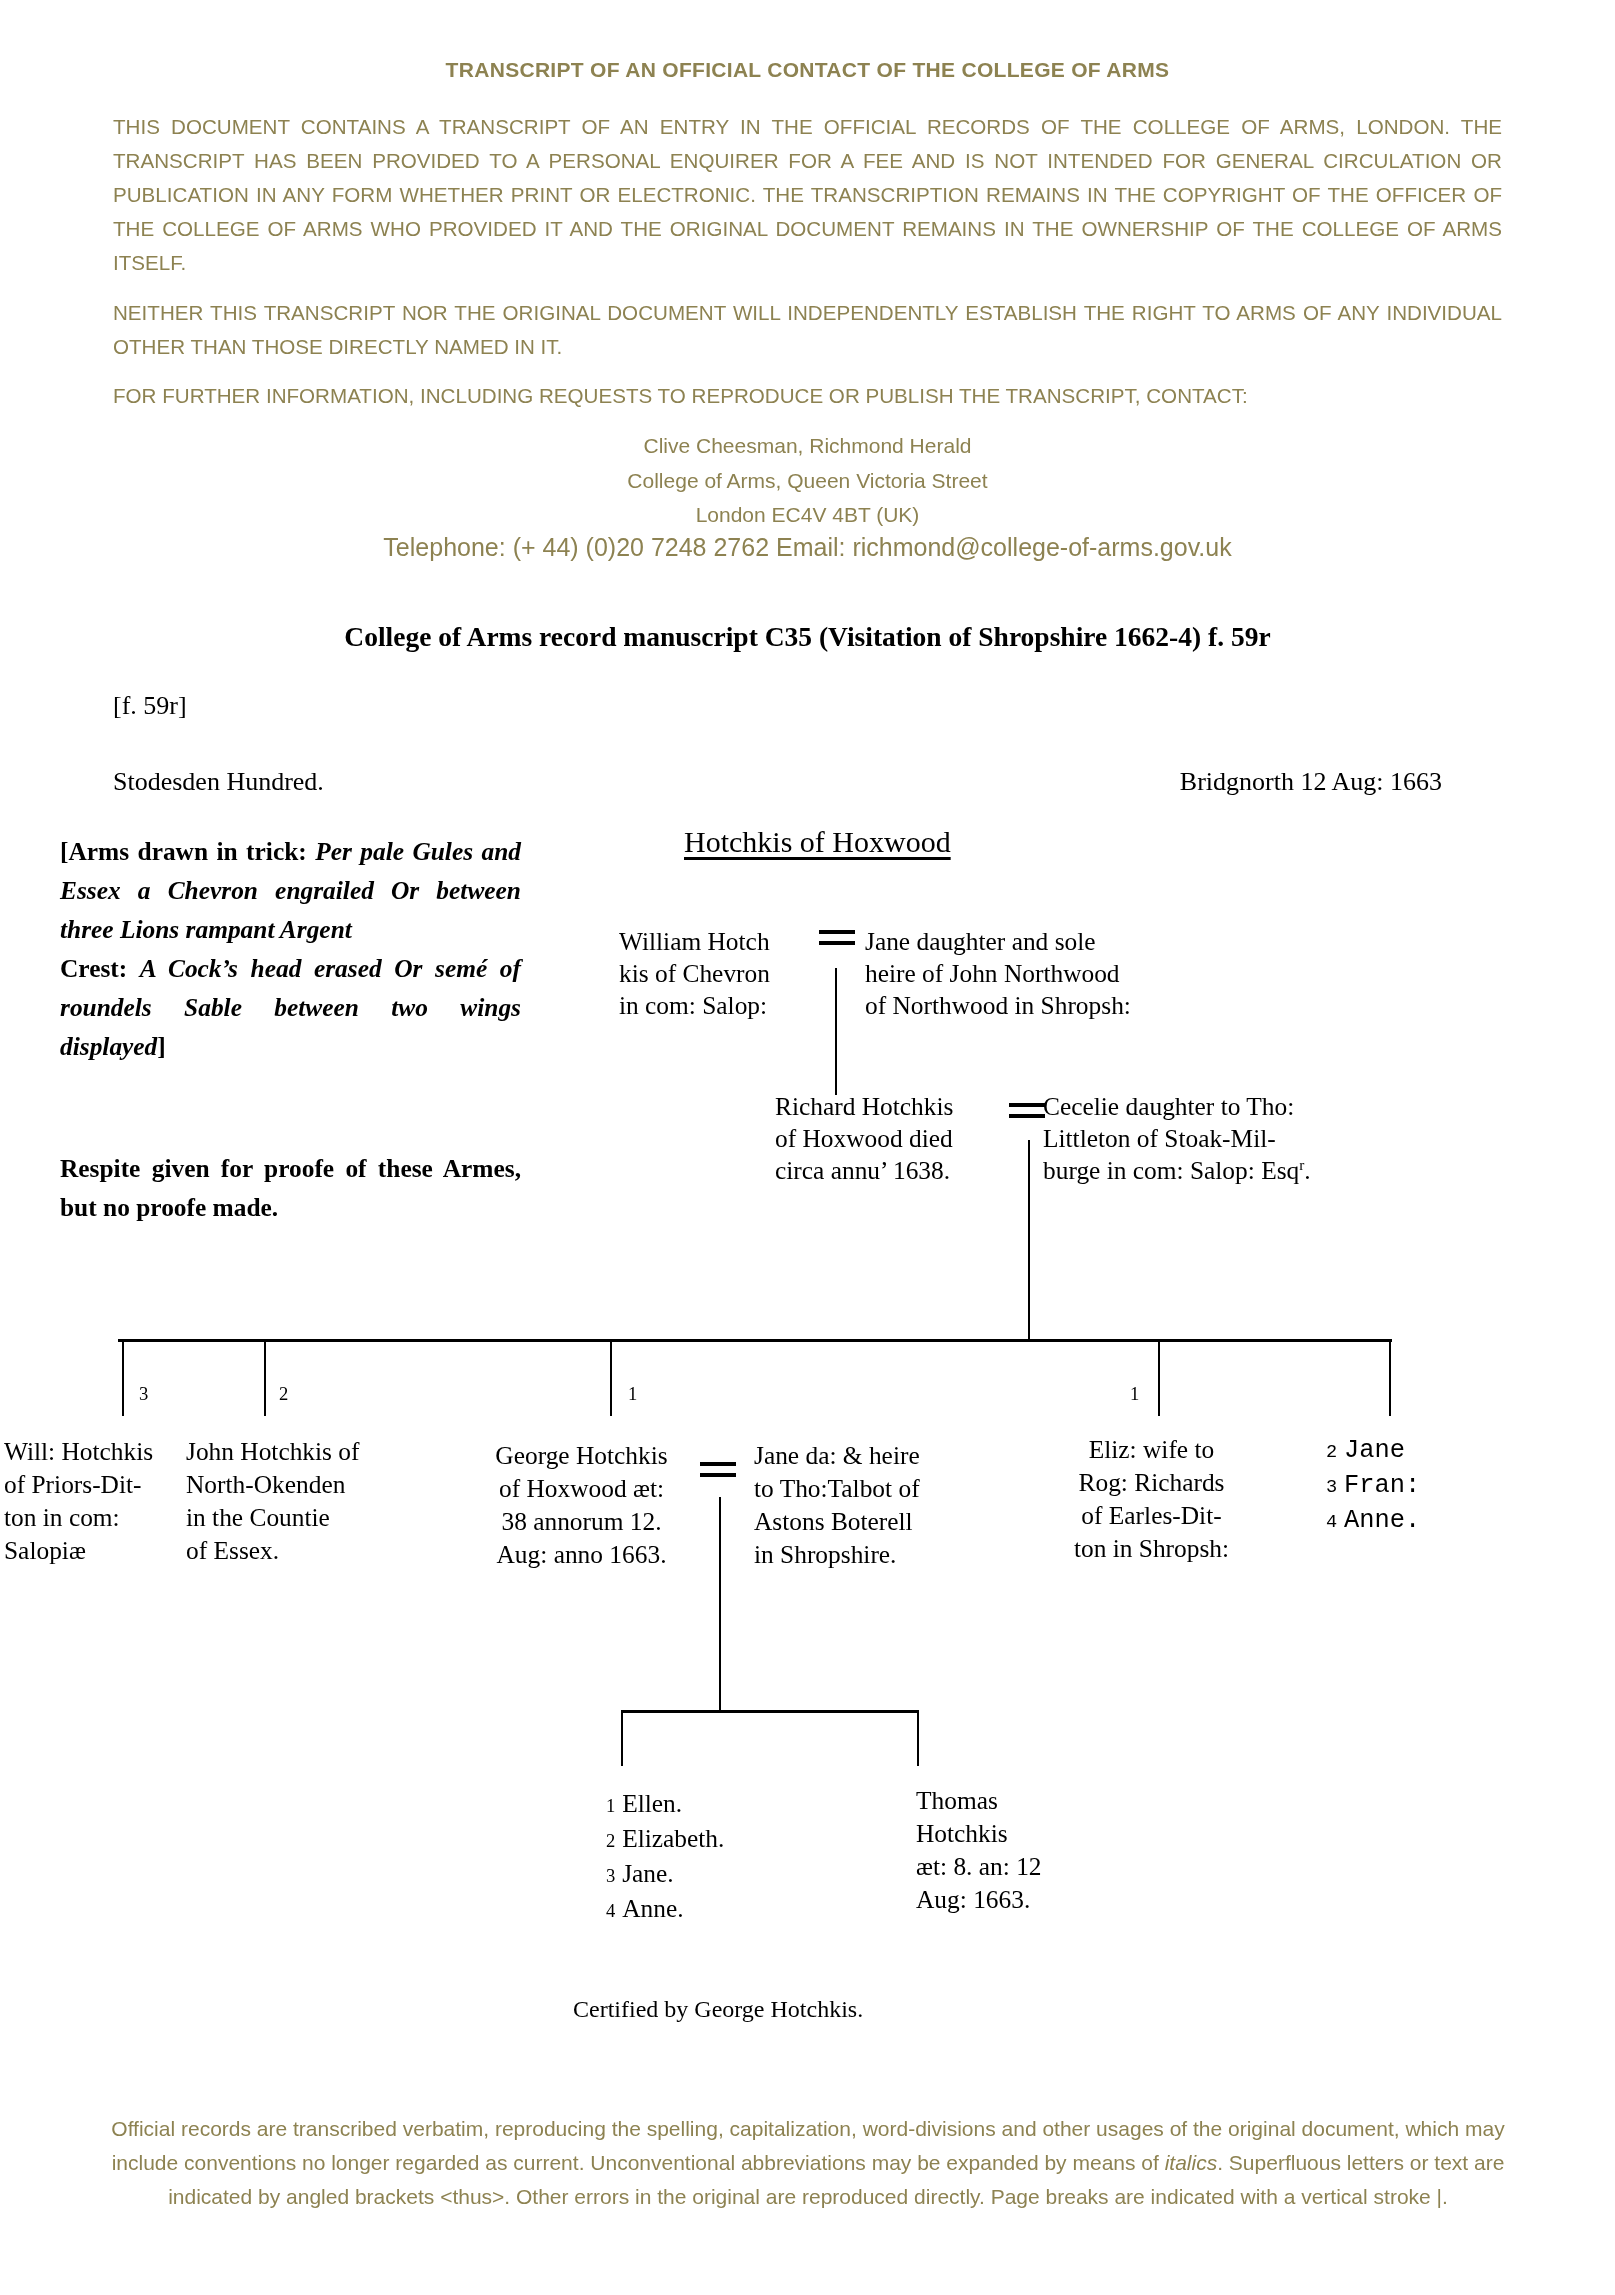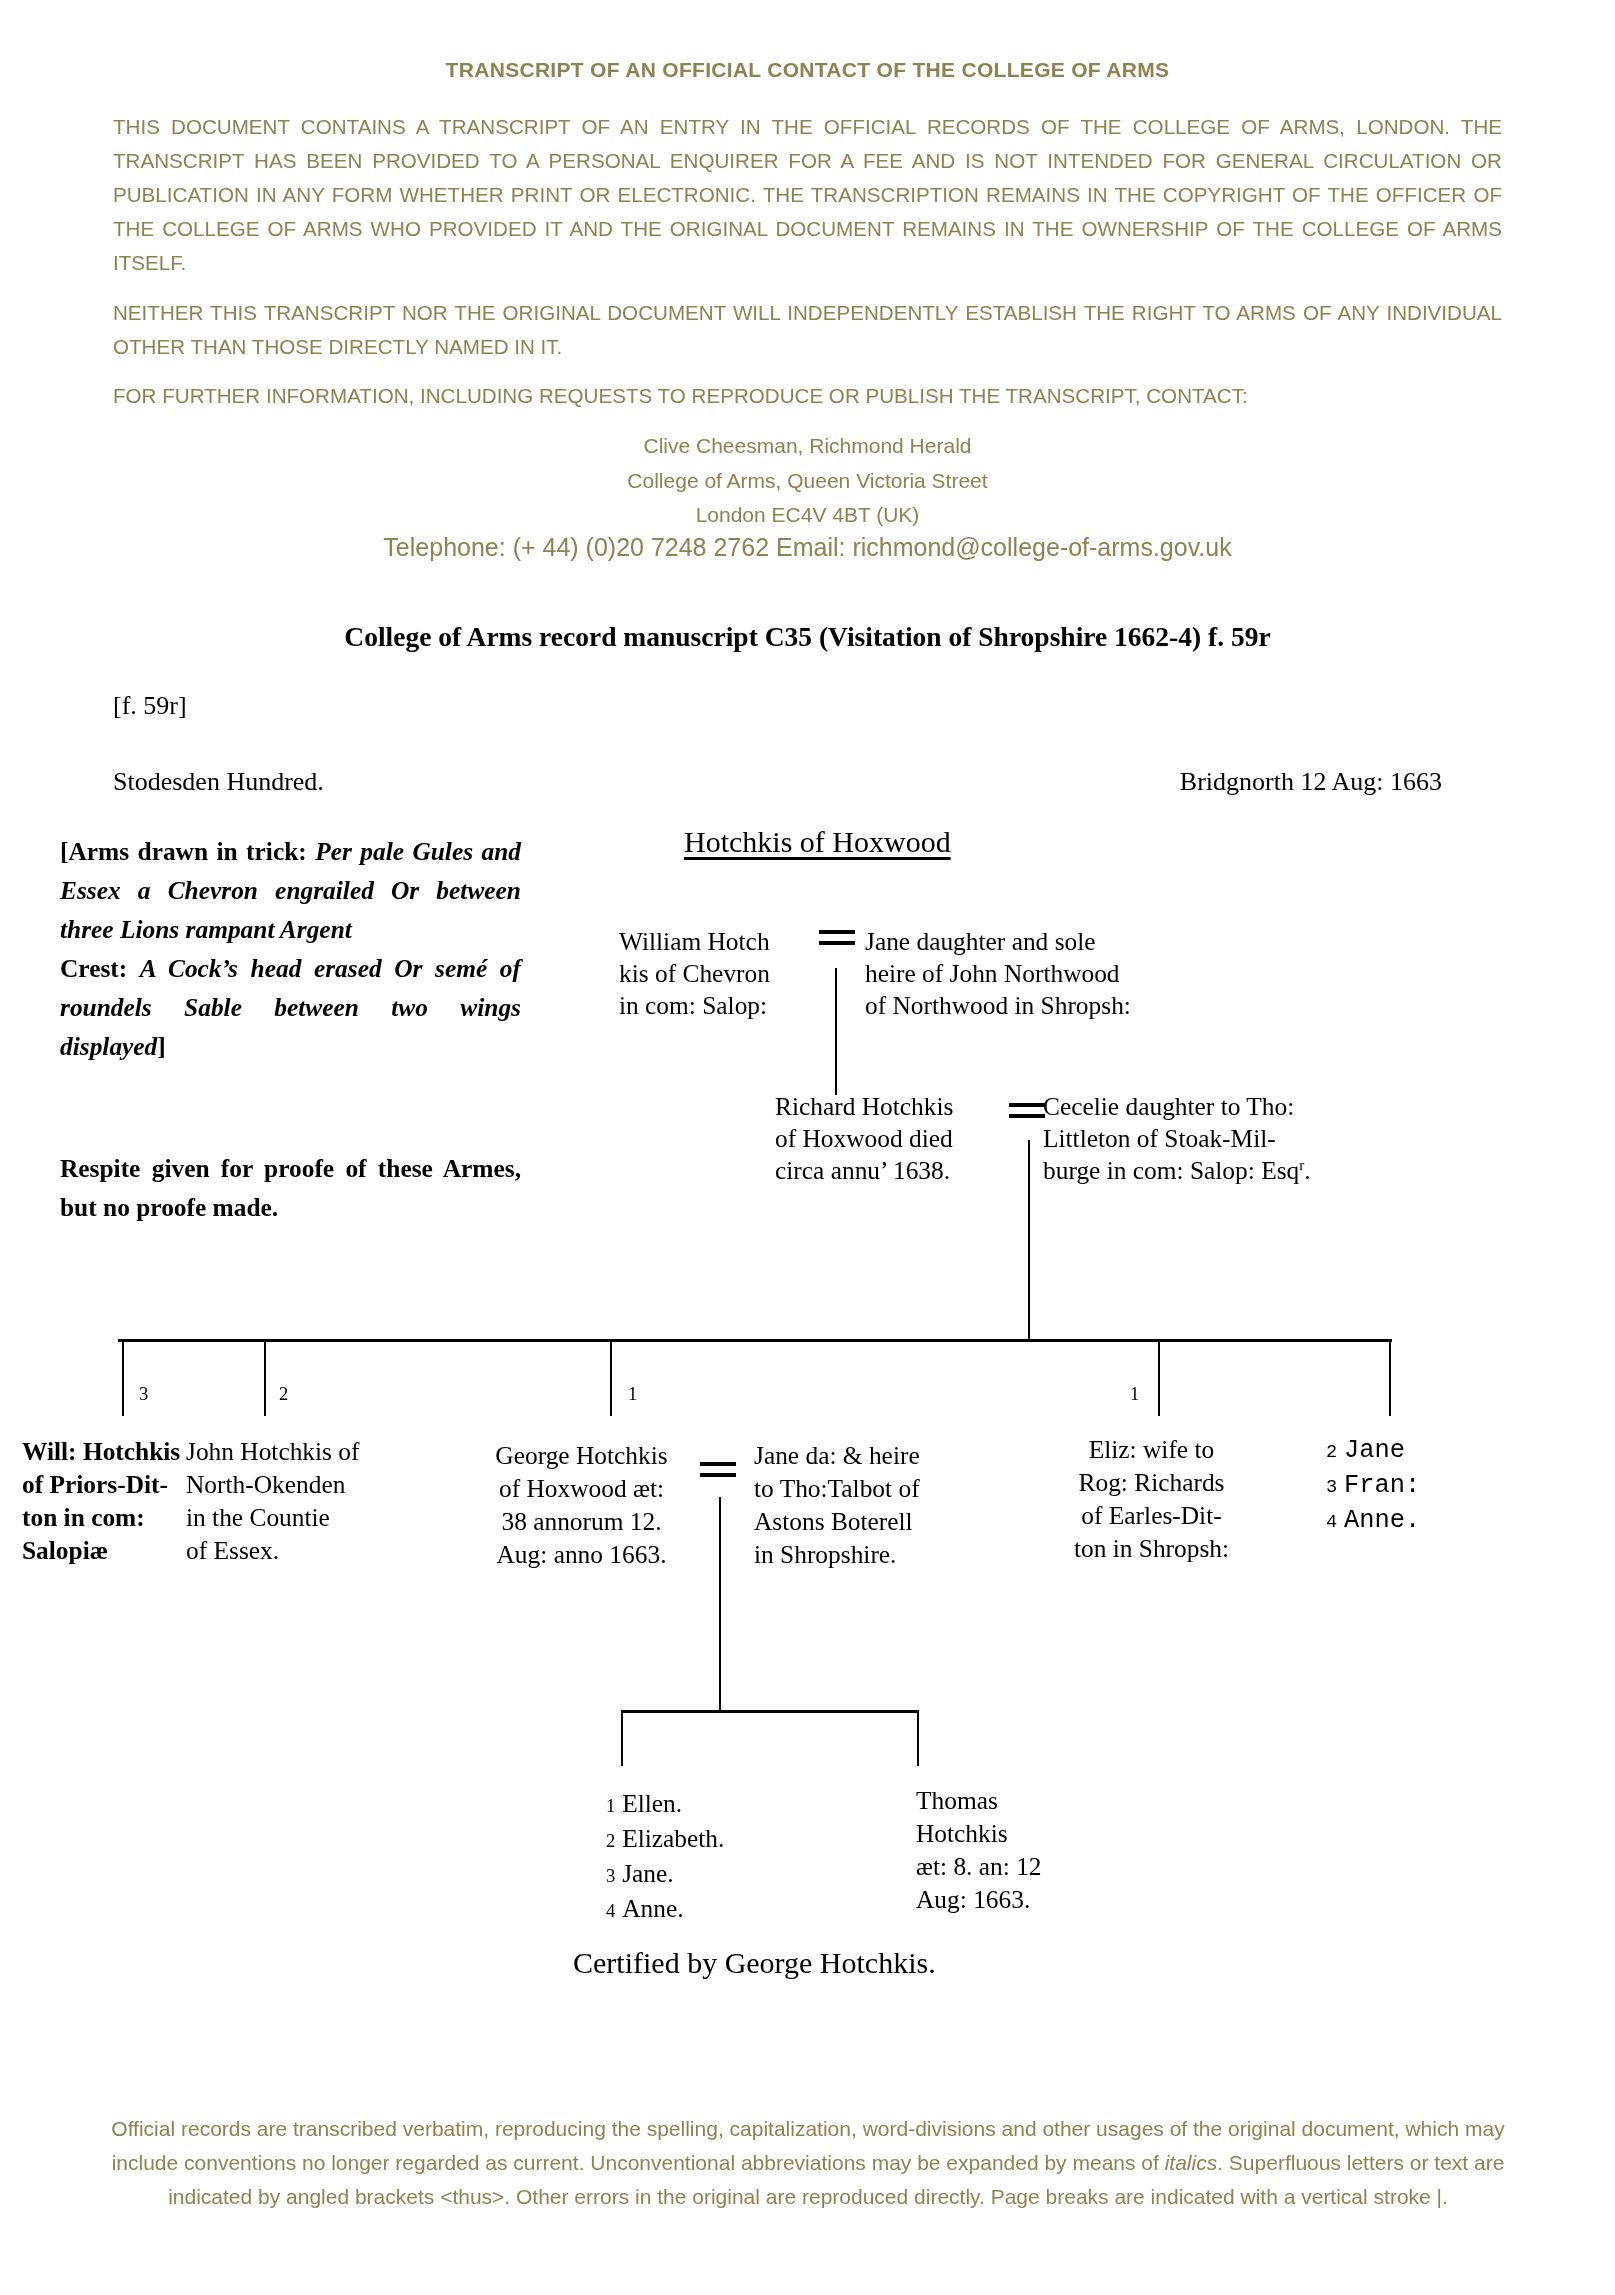--- a/index.html
+++ b/index.html
@@ -103,21 +103,21 @@
   <div class="vline" style="left:264px;top:1339px;width:2.1px;height:77px;"></div>
   <div class="vline" style="left:610px;top:1339px;width:2.1px;height:77px;"></div>
   <div class="vline" style="left:1158px;top:1339px;width:2.1px;height:77px;"></div>
   <div class="vline" style="left:1389px;top:1339px;width:2.1px;height:77px;"></div>
 
   <div class="abs num" style="left:139px;top:1383px;">3</div>
   <div class="abs num" style="left:279px;top:1383px;">2</div>
   <div class="abs num" style="left:628px;top:1383px;">1</div>
   <div class="abs num" style="left:1130px;top:1383px;">1</div>
 
-  <div class="abs node4" style="left:22px;top:1435px;font-weight:bold;">
+  <div class="abs node4" style="left:4px;top:1435px;">
     <div>Will: Hotchkis</div>
     <div>of Priors-Dit-</div>
     <div>ton in com:</div>
     <div>Salopiæ</div>
   </div>
 
   <div class="abs node4" style="left:186px;top:1435px;">
     <div>John Hotchkis of</div>
     <div>North-Okenden</div>
     <div>in the Countie</div>
@@ -163,20 +163,20 @@
     <div><span class="num">4</span><span>Anne.</span></div>
   </div>
 
   <div class="abs node4" style="left:916px;top:1784px;">
     <div>Thomas</div>
     <div>Hotchkis</div>
     <div>æt: 8. an: 12</div>
     <div>Aug: 1663.</div>
   </div>
 
-  <div class="abs" style="left:573px;top:1946px;font-size:30px;text-align:right;">Certified by George Hotchkis.</div>
+  <div class="abs" style="left:573px;top:1996px;font-size:24px;text-align:right;">Certified by George Hotchkis.</div>
 
   <div class="abs olive center" style="left:107px;top:2112px;width:1402px;font-size:21px;line-height:34px;">
     <span>Official records are transcribed verbatim, reproducing the spelling, capitalization, word-divisions and other usages of the original document, which may include conventions no longer regarded as current. Unconventional abbreviations may be expanded by means of </span><i class="it">italics</i><span>. Superfluous letters or text are indicated by angled brackets &lt;thus&gt;. Other errors in the original are reproduced directly. Page breaks are indicated with a vertical stroke |.</span>
   </div>
 
 </div>
 
 
 </body></html>

